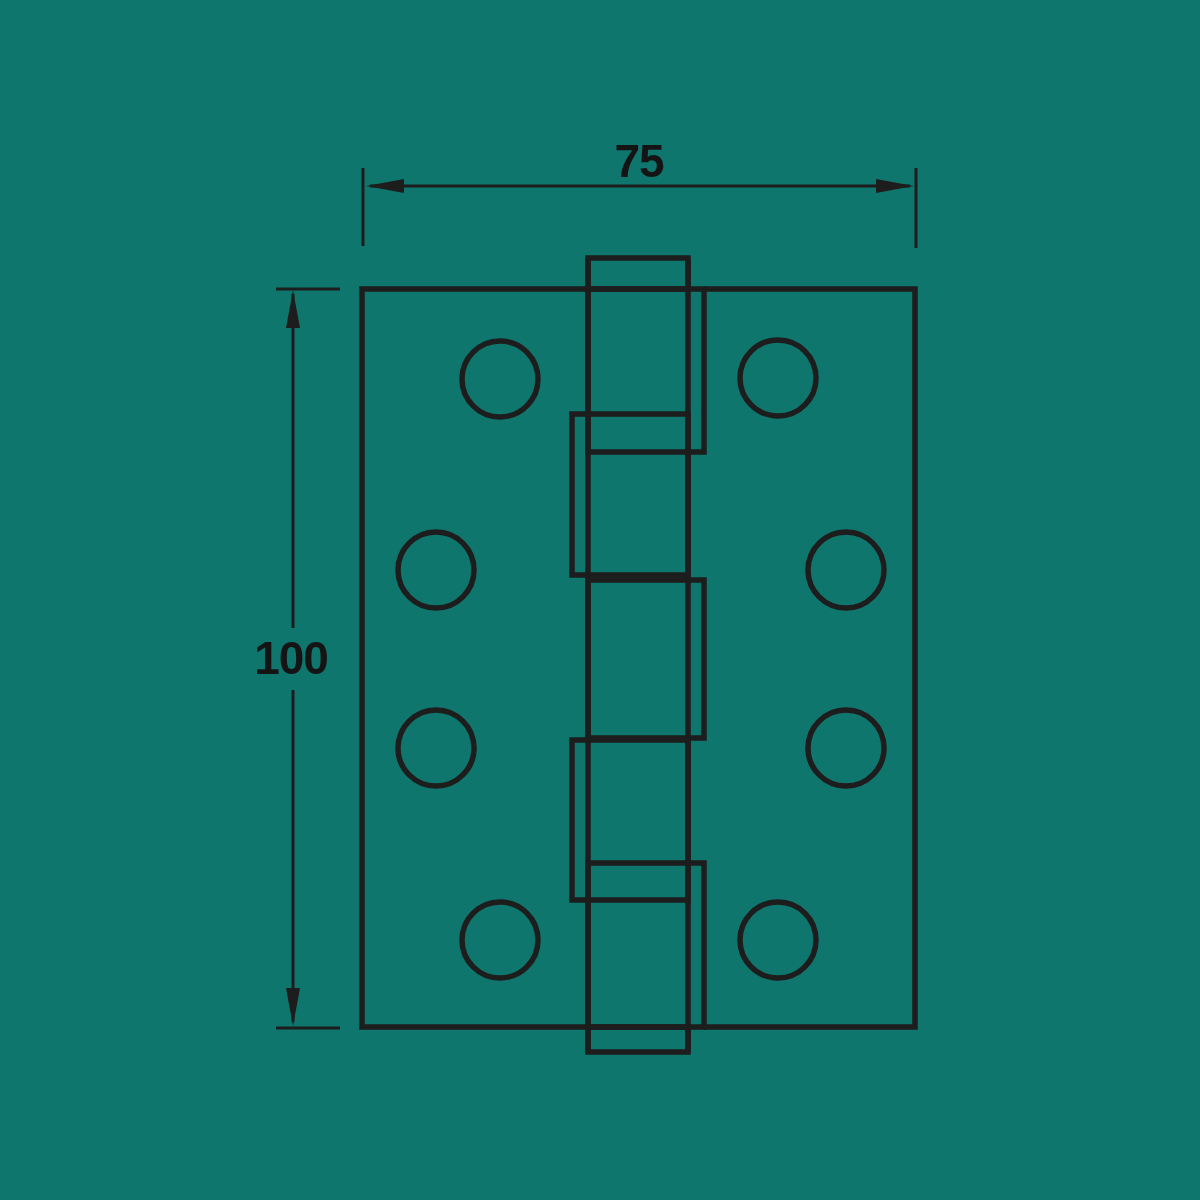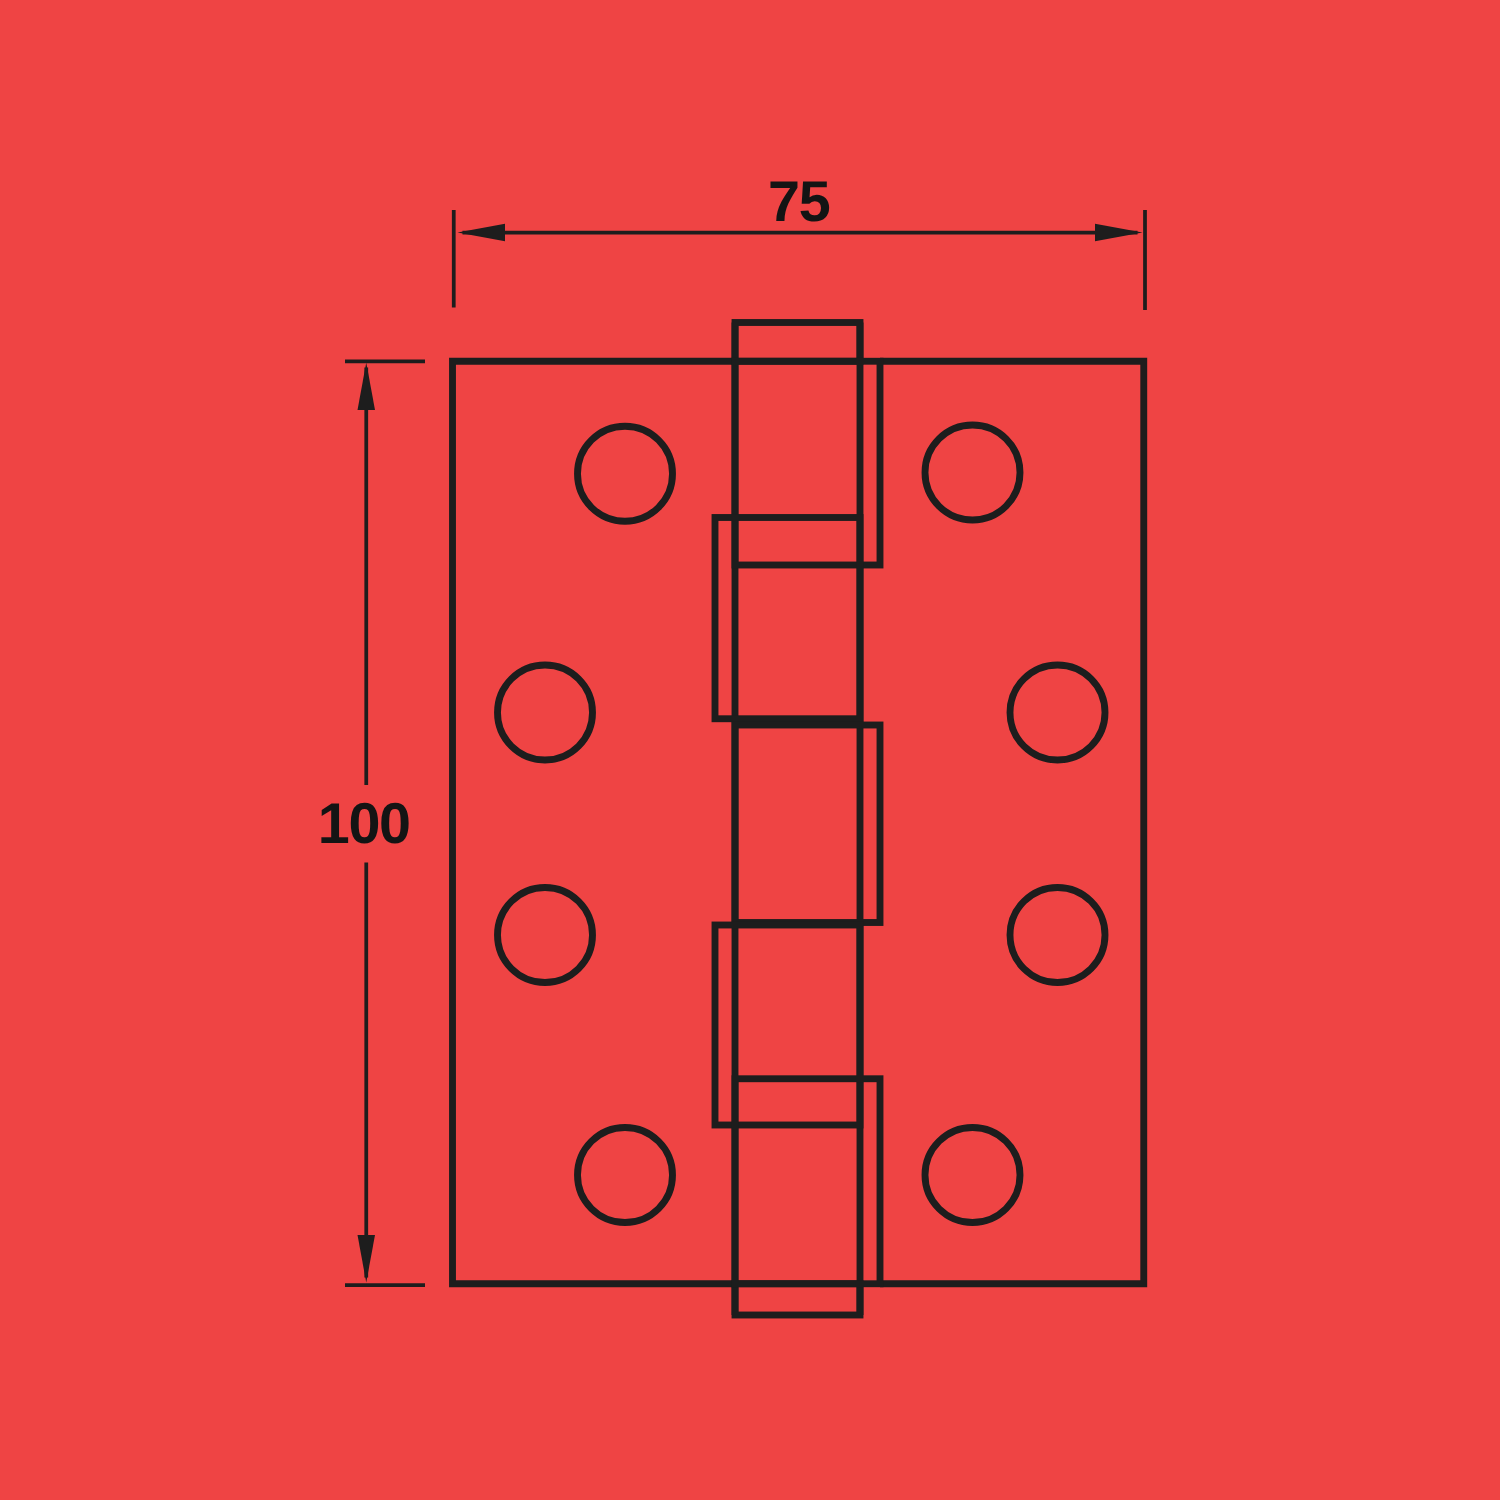--- a/index.html
+++ b/index.html
@@ -5,21 +5,21 @@
   html, body {
     margin: 0;
     padding: 0;
     background: #ffffff;
     font-family: "Liberation Sans", sans-serif;
   }
   .canvas {
     position: relative;
     width: 1200px;
     height: 1200px;
-    background: #ef4444;
+    background: #0f766e;
     overflow: hidden;
   }
   svg { display: block; }
   .part-line {
     fill: none;
     stroke: #1d1d1d;
     stroke-width: 5.5;
     stroke-linejoin: miter;
   }
   .dim-line {

